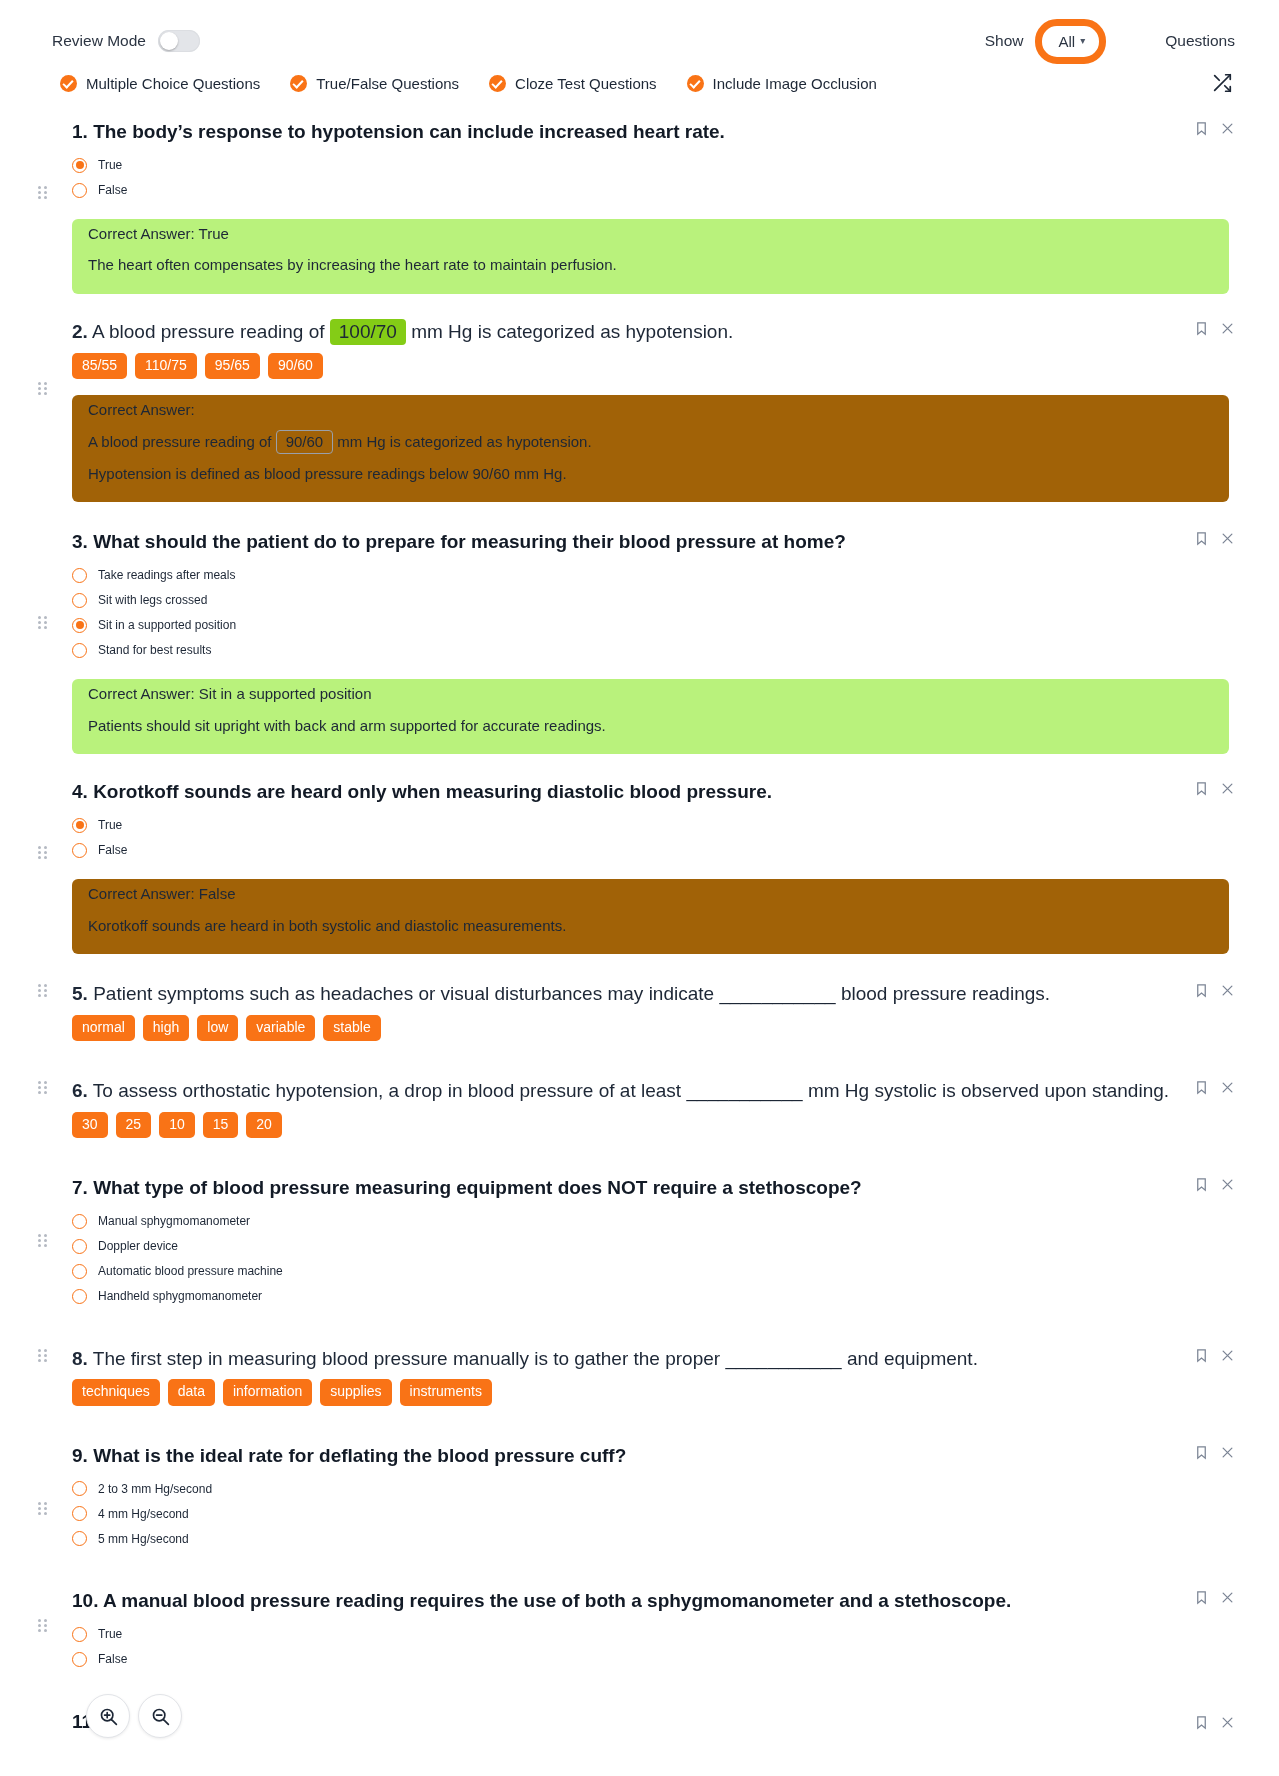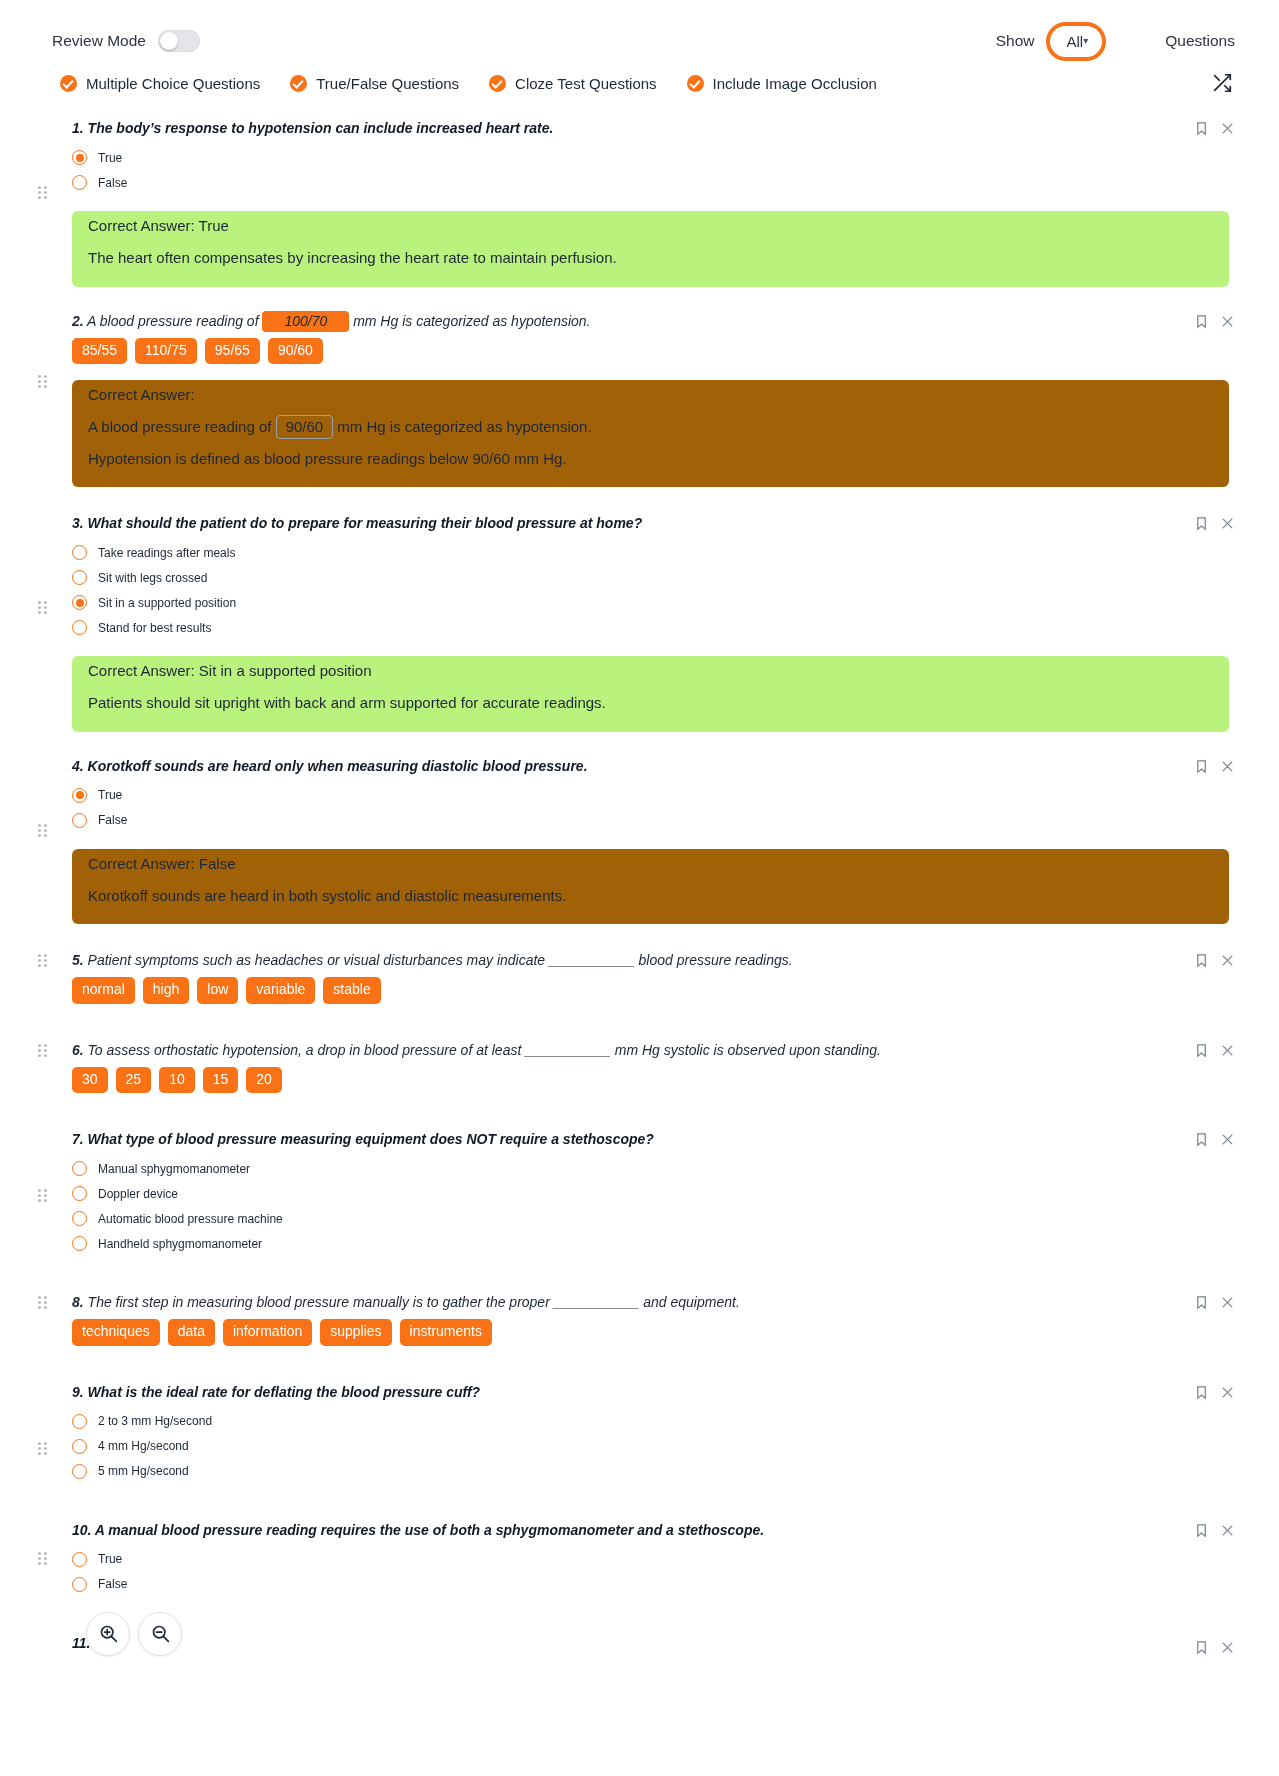--- a/index.html
+++ b/index.html
@@ -27,22 +27,22 @@
     box-shadow: inset 0 0 0 1px #dcdee2;
   }
   .toggle .knob {
     position: absolute; top: 2px; left: 2px;
     width: 18px; height: 18px; border-radius: 50%;
     background: #ffffff; box-shadow: 0 1px 2px rgba(0,0,0,.28);
   }
   .show-wrap { display: flex; align-items: center; gap: 11px; }
   .show-label, .questions-label { font-size: 15.5px; color: #2b3442; margin-left: 48px; }
   .select-pill {
-    display: inline-flex; align-items: center; 
-    border: 4px solid #f97316; border-radius: 22px;
+    display: inline-flex; align-items: center; gap: 5px;
+    border: 7px solid #f97316; border-radius: 22px;
     padding: 7px 14px 7px 17px; background: #fff;
     font-size: 15px; color: #2b3442; min-width: 56px; justify-content: center;
   }
   .caret { font-size: 10px; color: #4b5565; line-height: 1; }
 
   
   .filters {
     display: flex; align-items: center;
     padding: 14px 44px 0 60px;
     gap: 30px;
@@ -75,23 +75,22 @@
     position: absolute; left: 0; width: 10px;
     display: grid; grid-template-columns: 3px 3px; gap: 2px 3px;
     top: 50%; transform: translateY(-50%);
   }
   .drag-handle i {
     width: 3px; height: 3px; background: #b4b9c2; border-radius: 50%; display: block;
   }
 
   .qhead { display: flex; align-items: flex-start; }
   .qtext {
-    flex: 1 1 auto; font-size: 14px; line-height: 1.5;
+    flex: 1 1 auto; font-size: 19px; line-height: 1.5;
     padding: 10px 0 2px 14px;
-    font-style: italic;
   }
   .qtext.bold { font-weight: bold; color: #121a26; }
   .qtext .qnum { font-weight: bold; }
   .qactions { display: flex; align-items: center; gap: 11px; padding-top: 13px; flex: none; }
   .ico { width: 15px; height: 15px; color: #7b8494; display: block; }
   .ico svg { display: block; width: 100%; height: 100%; }
 
   
   .options { padding: 4px 0 4px 14px; }
   .opt { display: flex; align-items: center; gap: 11px; padding: 5px 0; }
@@ -106,21 +105,21 @@
   }
   .opt-label { font-size: 12px; color: #1d2736; }
 
   
   .chips { display: flex; flex-wrap: wrap; gap: 8px; padding: 4px 0 4px 14px; }
   .chip {
     background: #f97316; color: #fff; font-size: 14px;
     border-radius: 5px; padding: 4px 10px 5px; line-height: 1.25;
   }
   .blank-hl {
-    background: #f97316; border-radius: 4px; padding: 2px 22px 3px; color: #1d2736;
+    background: #84cc16; border-radius: 4px; padding: 2px 9px 3px; color: #1d2736;
   }
   .blank-box {
     border: 1px solid #9aa0aa; border-radius: 4px;
     padding: 2px 9px 3px; color: #1d2736; background: transparent;
   }
   .blank-line { letter-spacing: 0; }
 
   
   .answer {
     border-radius: 6px; padding: 4px 0 18px 16px;

